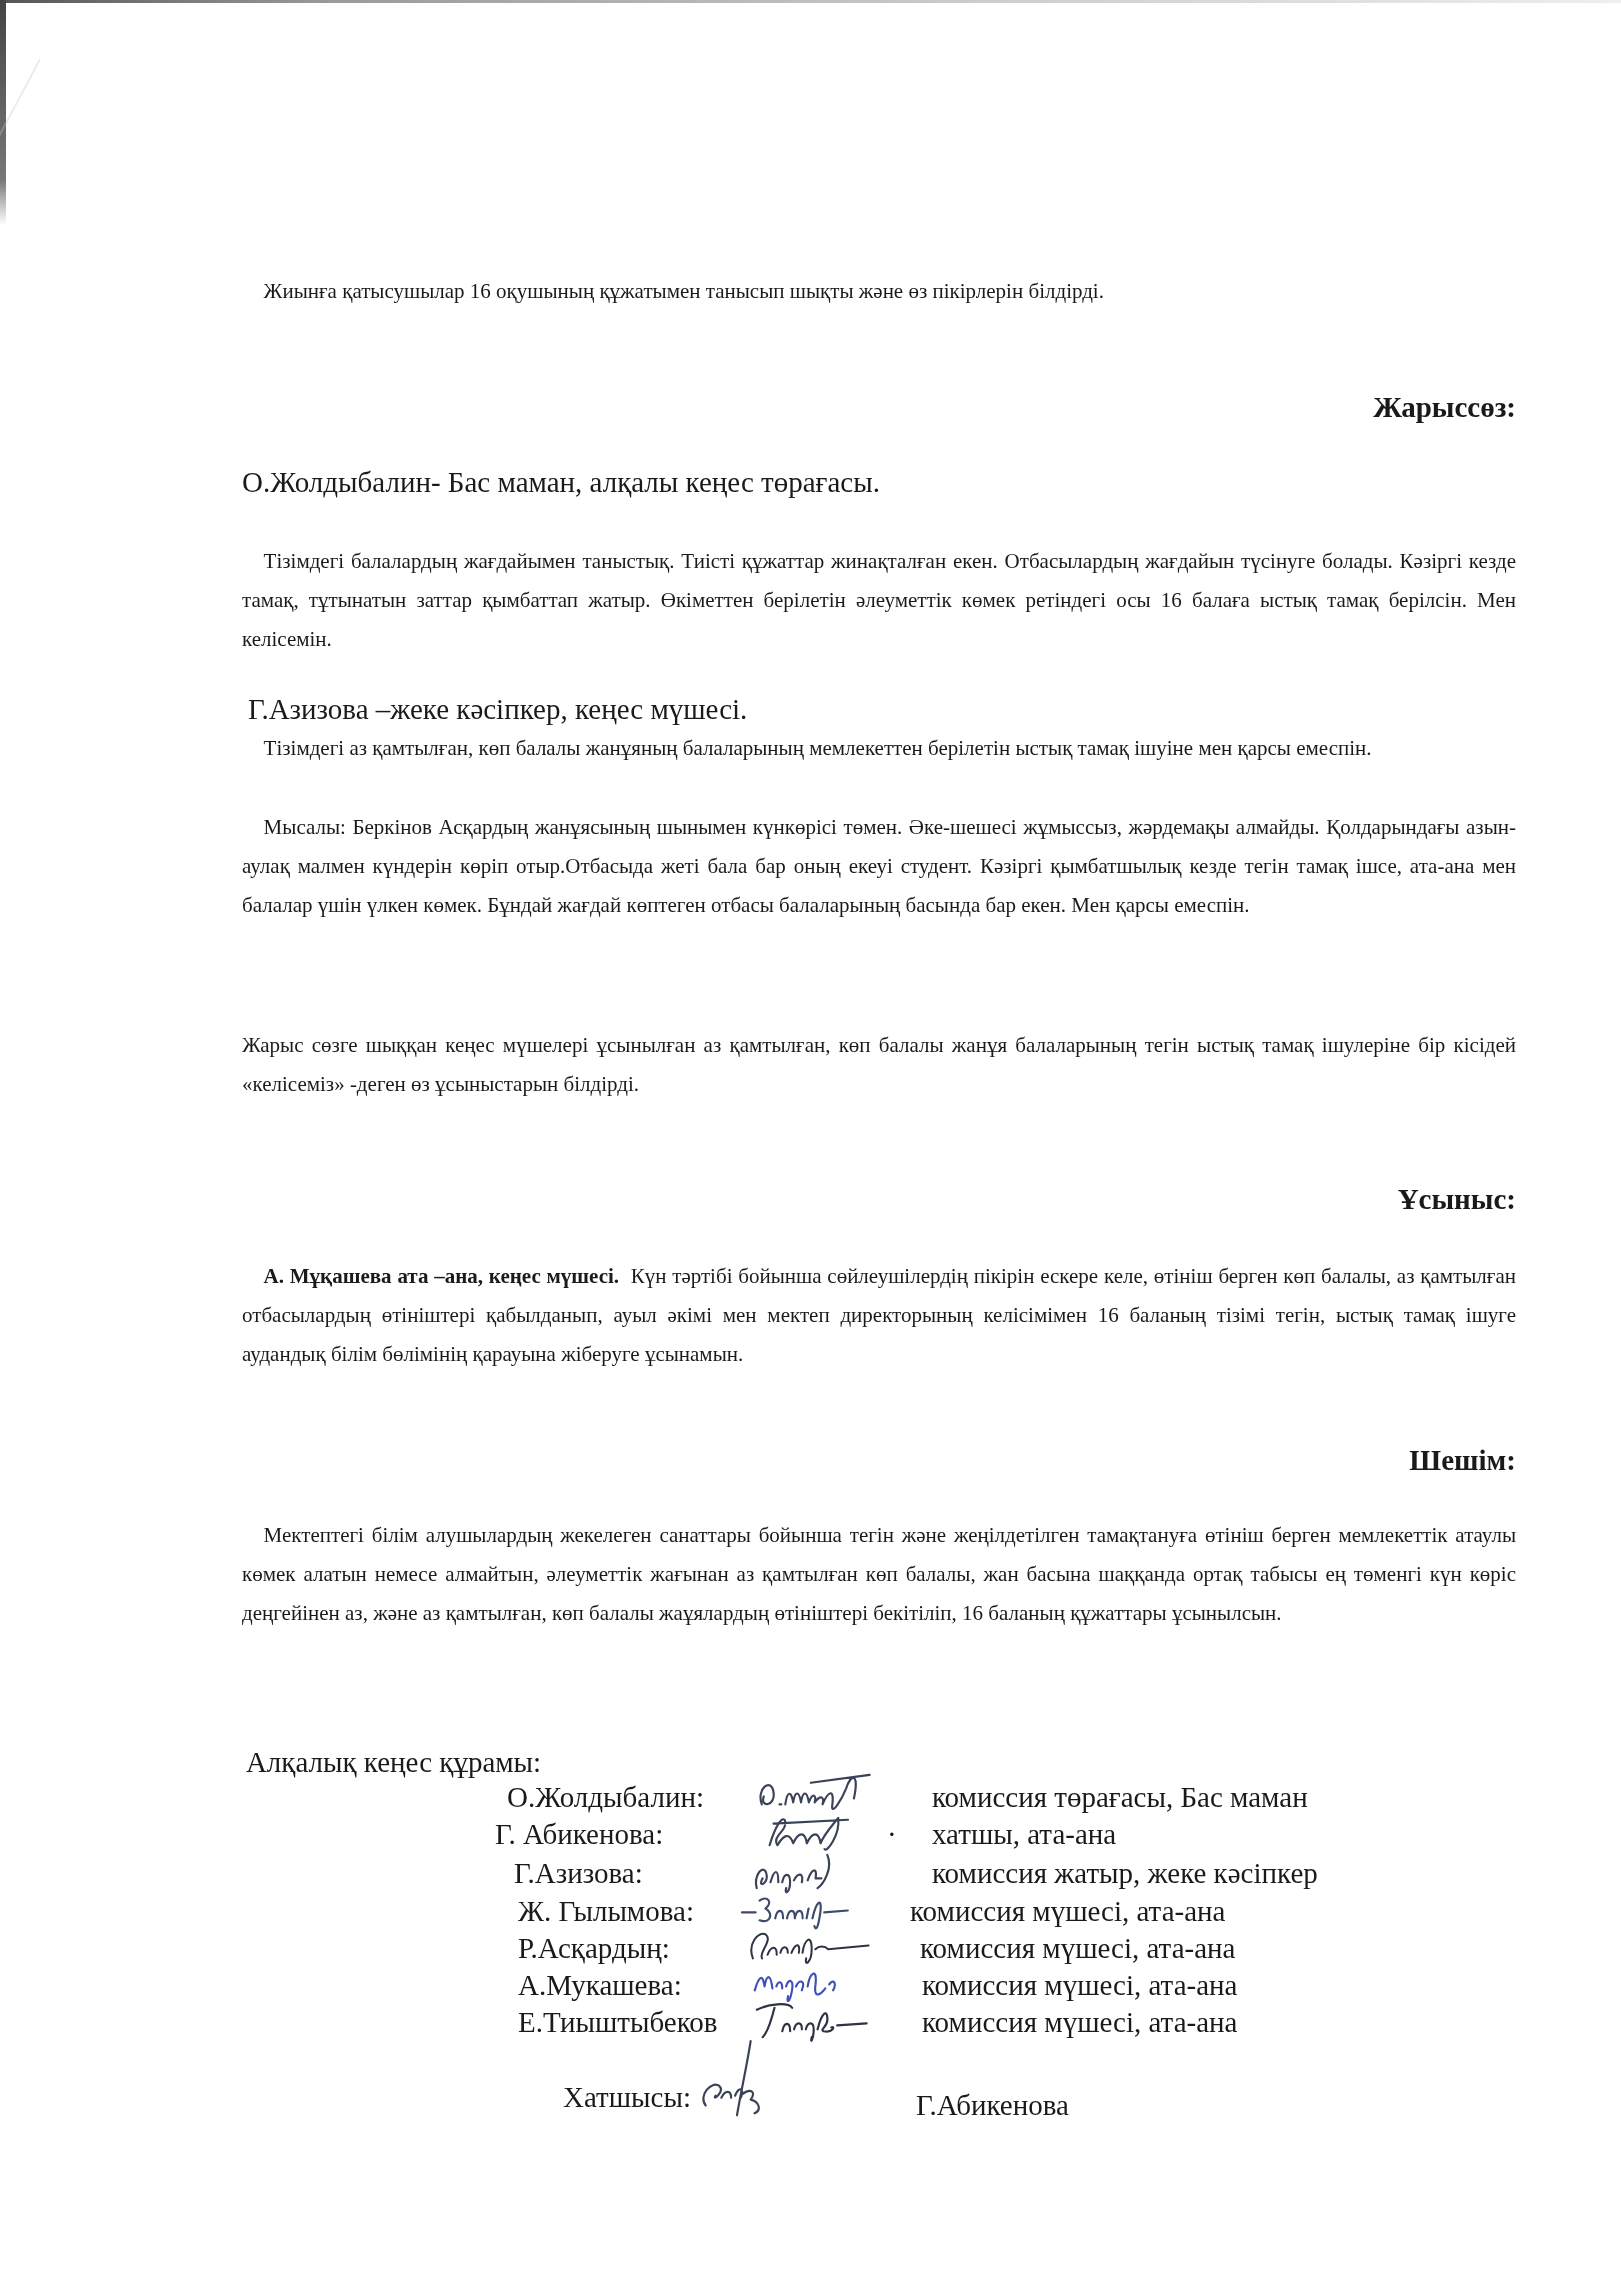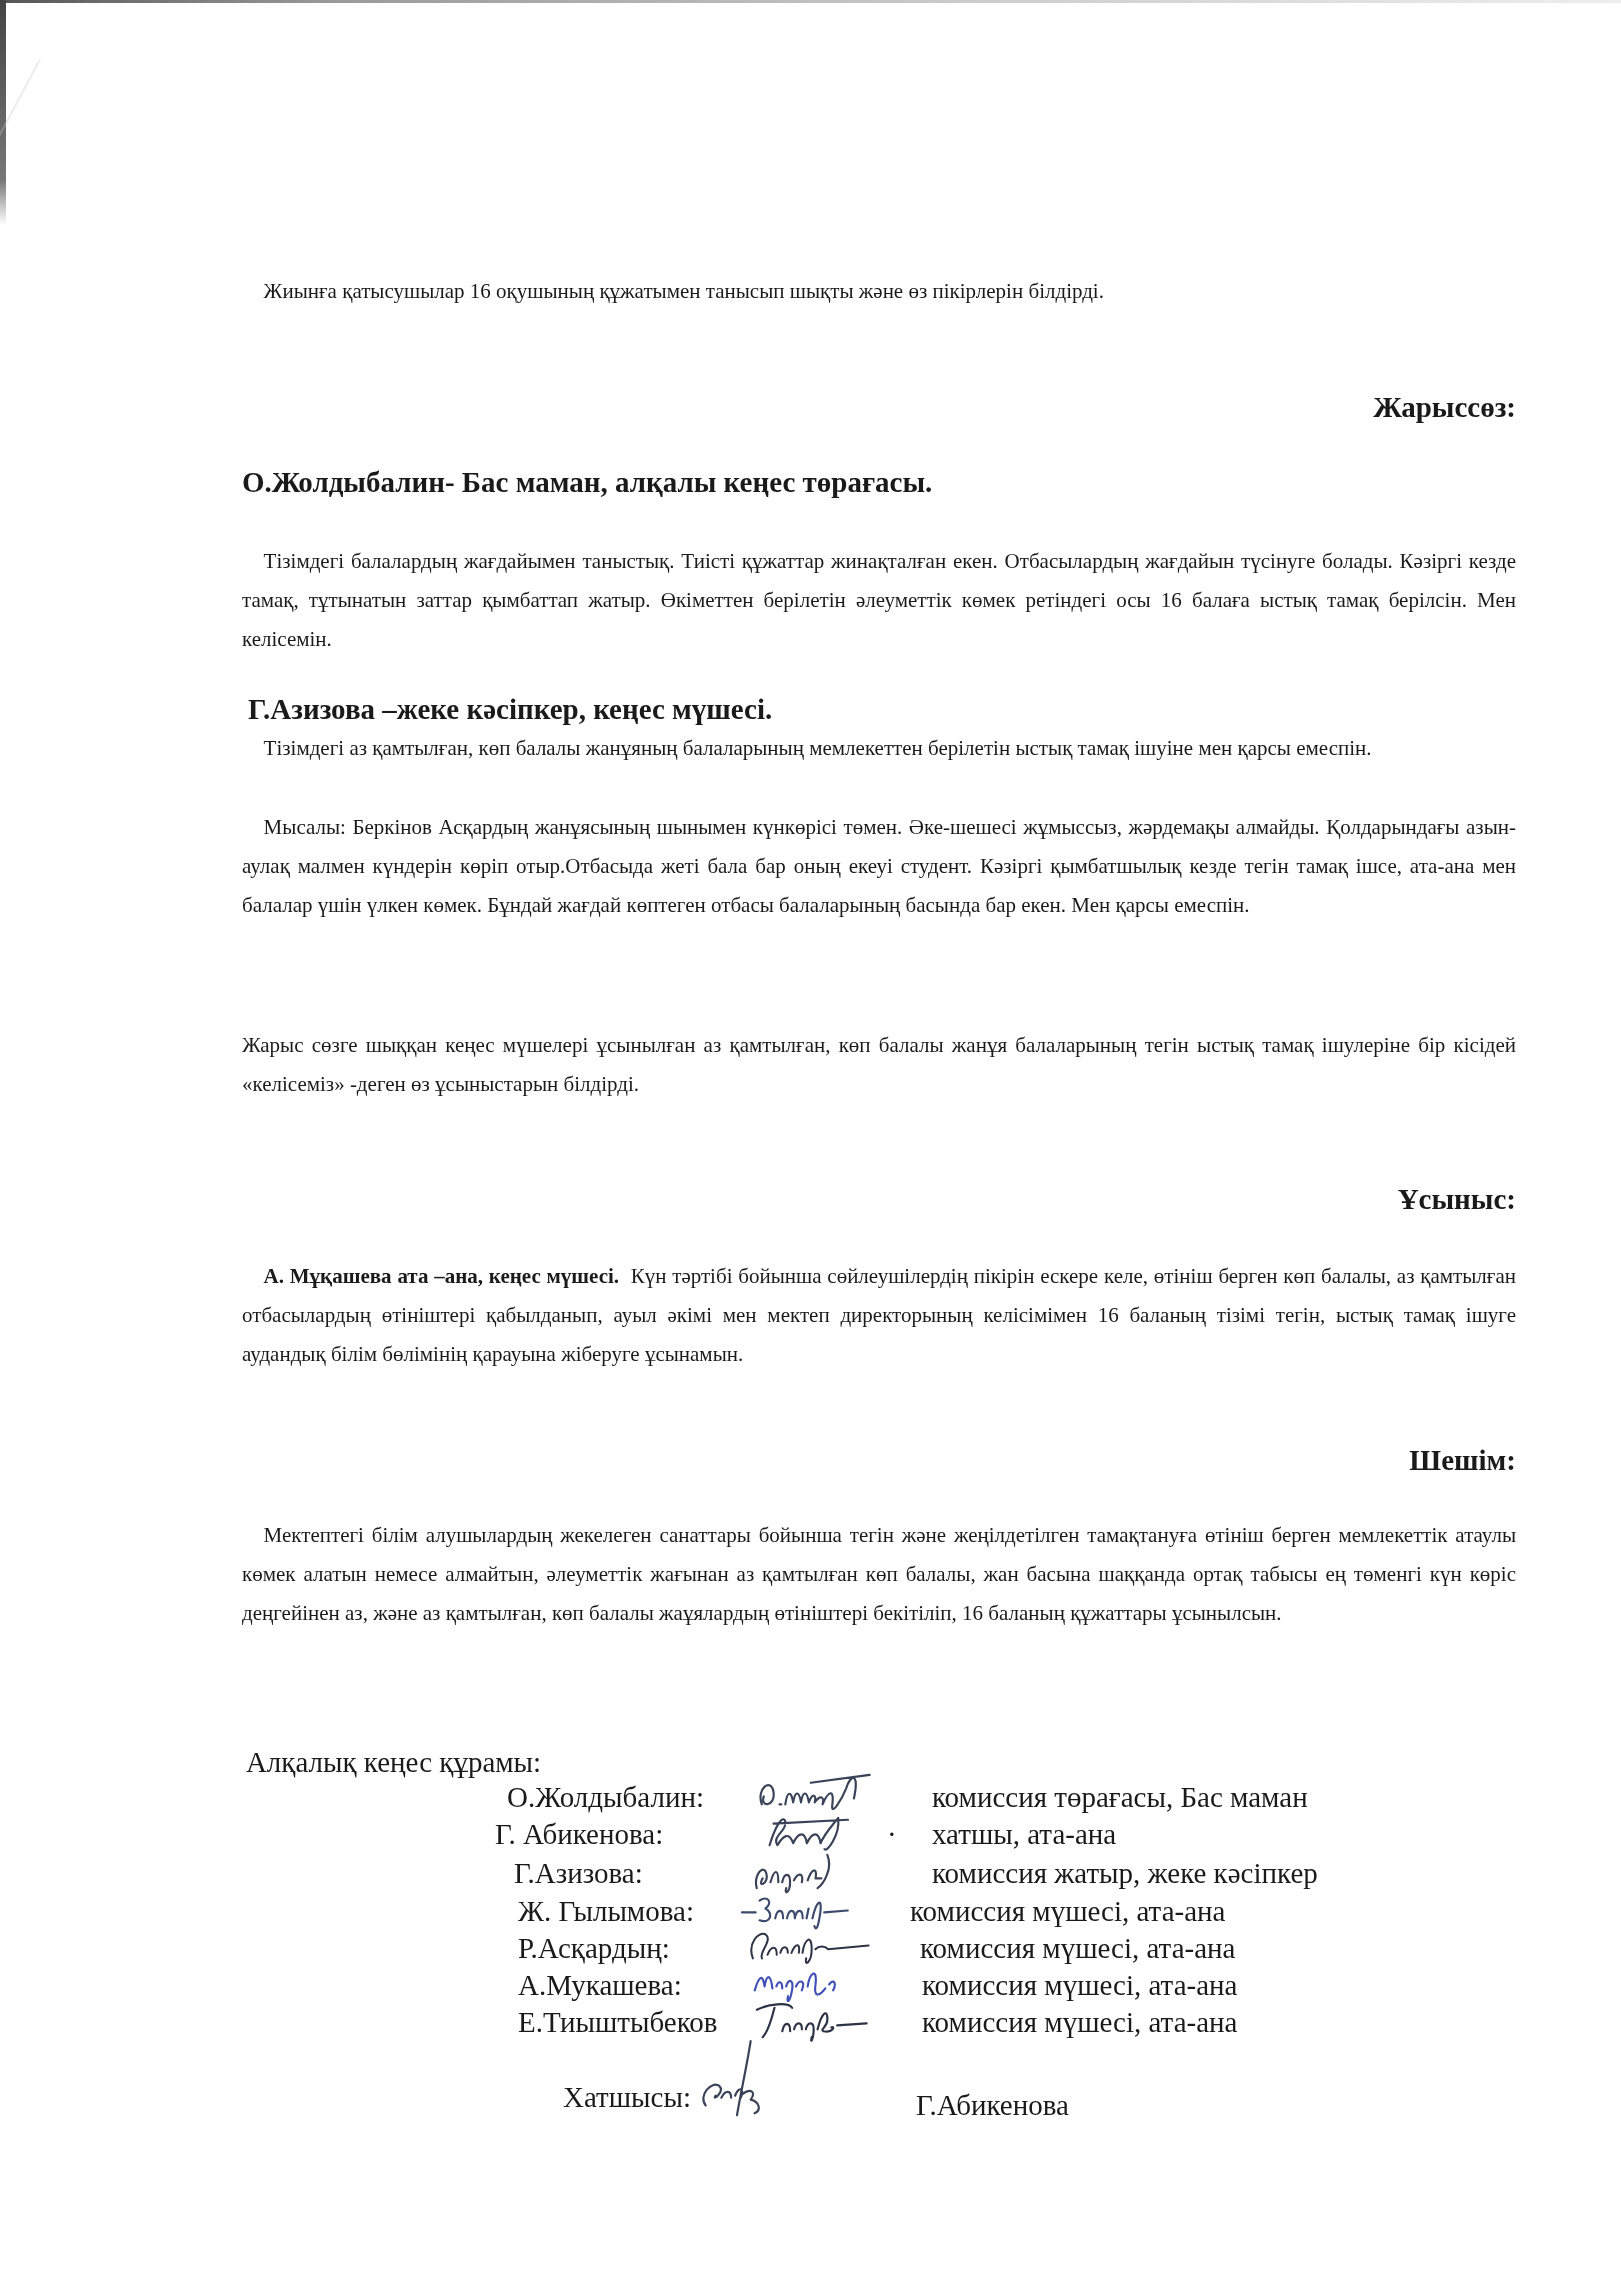--- a/index.html
+++ b/index.html
@@ -9,21 +9,21 @@
     color: #1a1a1a;
   }
   .scan-edge-top { position: absolute; left: 0; top: 0; width: 1621px; height: 2.9px; background: linear-gradient(to right, #555 0%, #999 20%, #ccc 60%, #eee 100%); }
   .scan-edge-left { position: absolute; left: 0; top: 0; width: 5.9px; height: 225px; background: linear-gradient(to bottom, #444, #777 80%, rgba(255,255,255,0)); }
   .scan-crease { position: absolute; left: 39px; top: 59px; width: 88px; height: 176px; border-left: 2px solid rgba(200,200,200,0.35); transform: rotate(28deg); transform-origin: top left; }
 
   .page { position: absolute; left: 242px; top: 0; width: 1274px; }
   .p { position: absolute; left: 0; width: 1274px; font-size: 21px; line-height: 39px; text-align: justify; margin: 0; }
   .indent { text-indent: 21.6px; }
   .heading { position: absolute; left: 0; width: 1274px; font-size: 29px; font-weight: bold; text-align: right; margin: 0; line-height: 39px; }
-  .bold-line { position: absolute; left: 0; font-size: 29px; font-weight: bold; line-height: 39px; margin: 0; }
+  .bold-line { position: absolute; left: 0; font-size: 29px; font-weight: normal; line-height: 39px; margin: 0; }
   b.inline { font-weight: bold; }
 
   .members-label { position: absolute; left: 3.9px; font-size: 29px; line-height: 39px; }
   .member-row { position: absolute; height: 37px; font-size: 29px; line-height: 37px; }
   .member-name { position: absolute; left: 0; white-space: nowrap; }
   .member-sig { position: absolute; left: 245px; top: -9.8px; width: 147px; height: 51px; }
   .member-role { position: absolute; white-space: nowrap; }
 
   .secretary { position: absolute; font-size: 29px; line-height: 39px; }
   .sig-svg path { fill: none; stroke-linecap: round; stroke-linejoin: round; }

